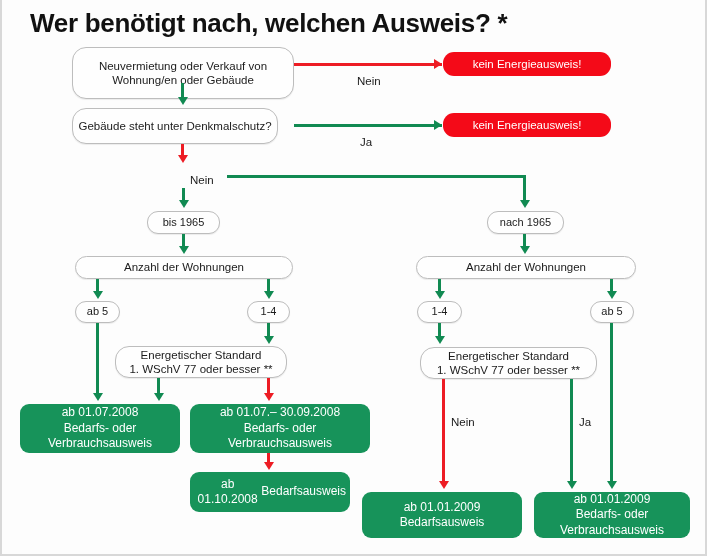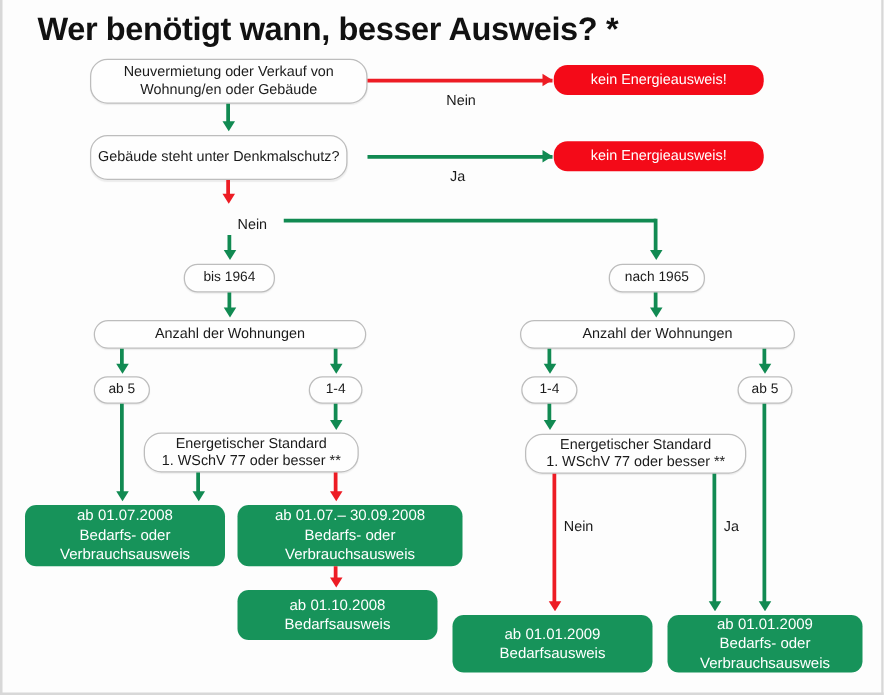--- a/index.html
+++ b/index.html
@@ -110,23 +110,23 @@
     color: #1b1b1b;
     white-space: nowrap;
     margin-top: 32px;
   }
 </style>
 </head>
 <body>
 
 <div id="canvas">
 
-  <div id="title">Wer benötigt wann, besser Ausweis? *</div>
-
-  <div class="node" style="left:70px; top:47px; width:222px; height:36px;">
+  <div id="title">Wer benötigt nach, welchen Ausweis? *</div>
+
+  <div class="node" style="left:70px; top:47px; width:222px; height:52px;">
     <span>Neuvermietung oder Verkauf von Wohnung/en oder Gebäude</span>
   </div>
 
   <div class="hline red" style="left:292px; top:63px; width:148px;"></div>
   <div class="arrow right red" style="left:432px; top:59px;"></div>
   <div class="edge-label" style="left:355px; top:43px;">Nein</div>
 
   <div class="pill-red" style="left:441px; top:52px; width:168px; height:24px;">
     <span>kein Energieausweis!</span>
   </div>
@@ -153,21 +153,21 @@
 
 
   <div class="vline green" style="left:180px; top:188px; width:3px; height:14px;"></div>
   <div class="arrow down green" style="left:177px; top:200px;"></div>
 
   <div class="hline green" style="left:225px; top:175px; width:298px;"></div>
   <div class="vline green" style="left:521px; top:175px; width:3px; height:27px;"></div>
   <div class="arrow down green" style="left:518px; top:200px;"></div>
 
   <div class="node small" style="left:145px; top:211px; width:73px; height:23px;">
-    <span>bis 1964</span>
+    <span>bis 1965</span>
   </div>
   <div class="node small" style="left:485px; top:211px; width:77px; height:23px;">
     <span>nach 1965</span>
   </div>
 
   <div class="vline green" style="left:180px; top:234px; width:3px; height:14px;"></div>
   <div class="arrow down green" style="left:177px; top:246px;"></div>
 
   <div class="vline green" style="left:521px; top:234px; width:3px; height:14px;"></div>
   <div class="arrow down green" style="left:518px; top:246px;"></div>
@@ -249,21 +249,21 @@
 
   <div class="box-green" style="left:188px; top:404px; width:180px; height:49px; flex-direction:column;">
     <span>ab 01.07.– 30.09.2008</span>
     <span>Bedarfs- oder</span>
     <span>Verbrauchsausweis</span>
   </div>
 
   <div class="vline red" style="left:265px; top:453px; width:3px; height:12px;"></div>
   <div class="arrow down red" style="left:262px; top:462px;"></div>
 
-  <div class="box-green" style="left:188px; top:472px; width:160px; height:40px; flex-direction:column;">
+  <div class="box-green" style="left:188px; top:472px; width:160px; height:40px; flex-direction:row;">
     <span>ab 01.10.2008</span>
     <span>Bedarfsausweis</span>
   </div>
 
   <div class="box-green" style="left:360px; top:492px; width:160px; height:46px; flex-direction:column;">
     <span>ab 01.01.2009</span>
     <span>Bedarfsausweis</span>
   </div>
 
   <div class="box-green" style="left:532px; top:492px; width:156px; height:46px; flex-direction:column;">

